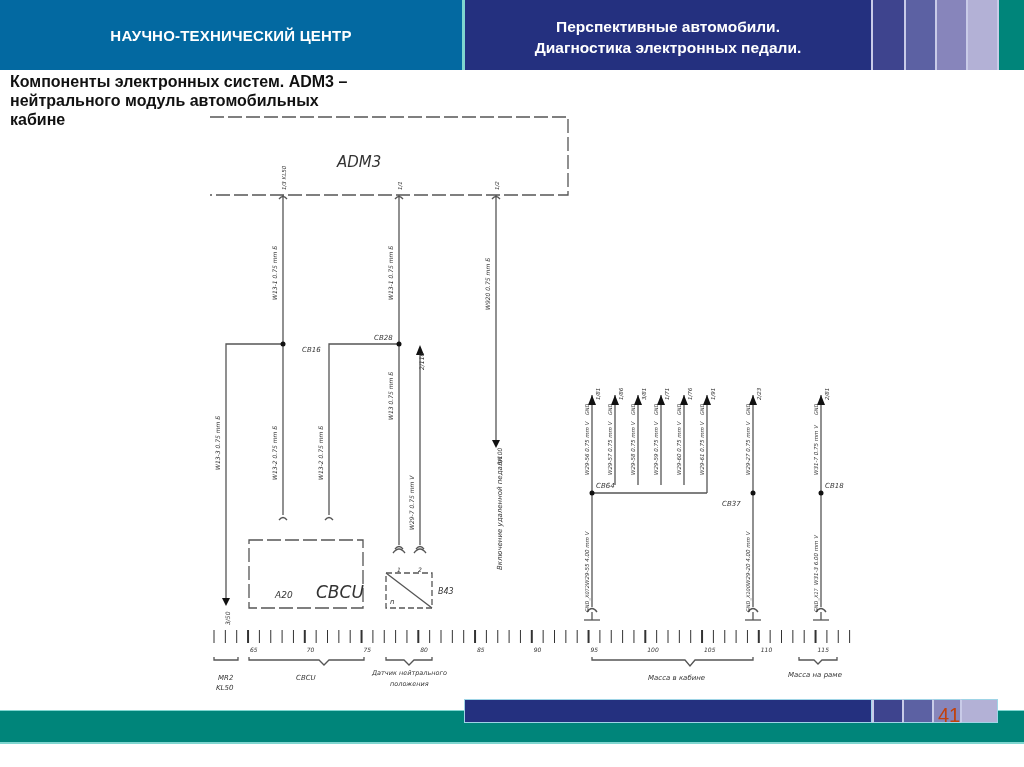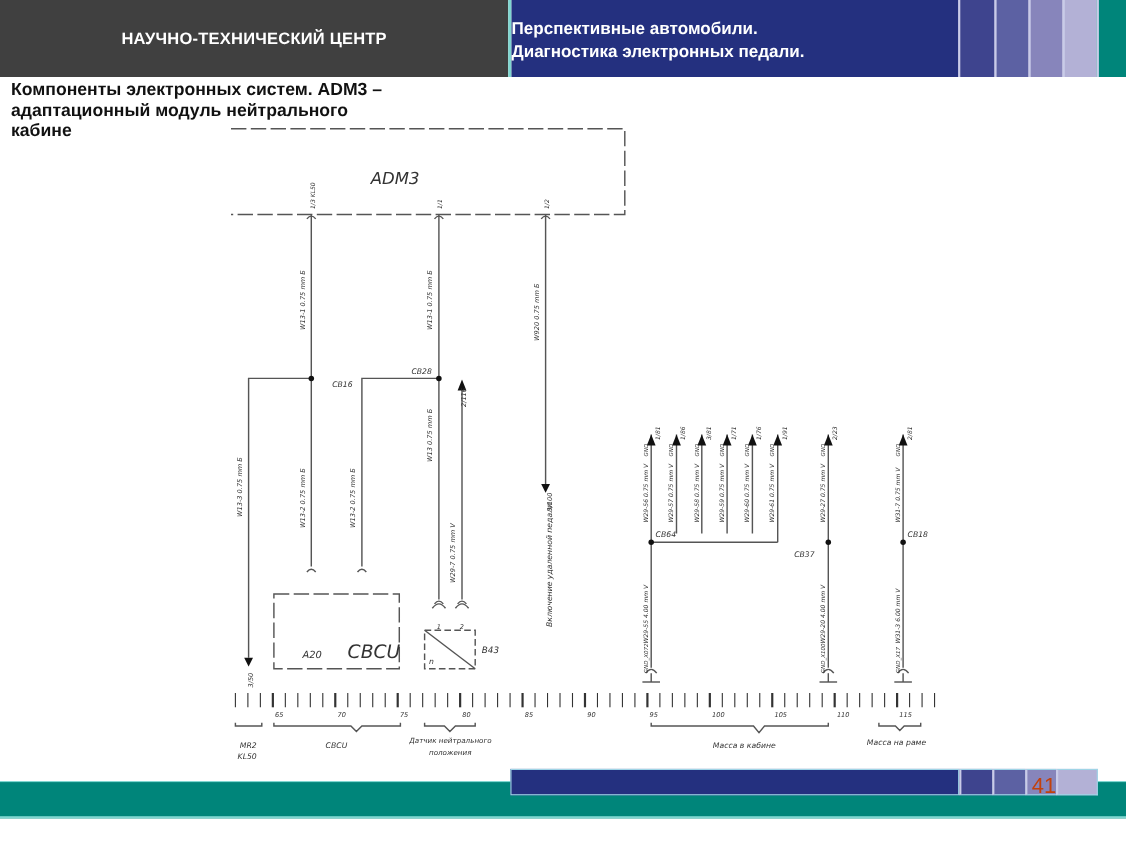--- a/index.html
+++ b/index.html
@@ -1,19 +1,19 @@
 <!DOCTYPE html>
 <html><head>
 <meta charset="utf-8">
 <style>
   html, body { margin:0; padding:0; }
   body { width:1024px; height:767px; position:relative; overflow:hidden; background:#ffffff; font-family:"Liberation Sans", sans-serif; }
-  .hdr-left { position:absolute; left:0; top:0; width:462px; height:70px; background:#404040; color:#fff; font-weight:bold; font-size:15px; display:flex; align-items:center; justify-content:center; letter-spacing:0.2px; }
+  .hdr-left { position:absolute; left:0; top:0; width:462px; height:70px; background:#0369a1; color:#fff; font-weight:bold; font-size:15px; display:flex; align-items:center; justify-content:center; letter-spacing:0.2px; }
   .hdr-sep { position:absolute; left:462px; top:0; width:3px; height:70px; background:#7fd6d0; }
-  .hdr-right { position:absolute; left:465px; top:0; width:406px; height:70px; background:#24307f; color:#fff; font-weight:bold; font-size:15.5px; line-height:21px; padding-top:4px; box-sizing:border-box; display:flex; flex-direction:column; justify-content:center; }
+  .hdr-right { position:absolute; left:465px; top:0; width:406px; height:70px; background:#24307f; color:#fff; font-weight:bold; font-size:15.5px; text-align:center; line-height:21px; padding-top:4px; box-sizing:border-box; display:flex; flex-direction:column; justify-content:center; }
   .sq { position:absolute; top:0; height:70px; border-left:2px solid #c9cbe8; box-sizing:border-box; }
   .hdr-tail { position:absolute; left:997px; top:0; width:27px; height:70px; background:#00857a; border-left:2px solid #c9cbe8; box-sizing:border-box; }
   .title { position:absolute; left:10px; top:72px; width:400px; font-weight:bold; font-size:16px; line-height:19px; color:#111; }
   .footer-band { position:absolute; left:0; top:710px; width:1024px; height:31px; background:#00857a; border-top:1px solid #7fd6d0; border-bottom:2px solid #7fd6d0; }
   .footer-bar { position:absolute; left:464px; top:699px; width:408px; height:24px; background:#24307f; border:1px solid #9fd4e6; box-sizing:border-box; }
   .fsq { position:absolute; top:699px; height:24px; border-top:1px solid #9fd4e6; border-bottom:1px solid #9fd4e6; border-left:2px solid #c9cbe8; box-sizing:border-box; }
   .page-num { position:absolute; left:938px; top:704px; font-size:20px; color:#c2410c; font-family:"Liberation Sans", sans-serif; }
   svg { position:absolute; left:0; top:0; }
   .sch text { font-family:"DejaVu Sans", sans-serif; font-style:italic; fill:#333; }
 </style>
@@ -27,21 +27,21 @@
   <div>Диагностика электронных педали.</div>
 </div>
 <div class="sq" style="left:871px;width:33px;background:#3e448e"></div>
 <div class="sq" style="left:904px;width:31px;background:#5c61a3"></div>
 <div class="sq" style="left:935px;width:31px;background:#8785bb"></div>
 <div class="sq" style="left:966px;width:31px;background:#b3b1d6"></div>
 <div class="hdr-tail"></div>
 
 <div class="title">
   <div>Компоненты электронных систем. ADM3 –</div>
-  <div>адаптационный модуль нейтрального</div>
+  <div>нейтрального модуль автомобильных</div>
   <div>кабине</div>
 </div>
 
 <svg class="sch" width="1024" height="767" viewBox="0 0 1024 767">
   <defs>
     <marker id="arrUp" markerWidth="8" markerHeight="10" refX="4" refY="1" orient="0" markerUnits="userSpaceOnUse">
       <path d="M0,10 L4,0 L8,10 Z" fill="#111"></path>
     </marker>
   </defs>
   <g stroke="#555" stroke-width="1.3" fill="none">

